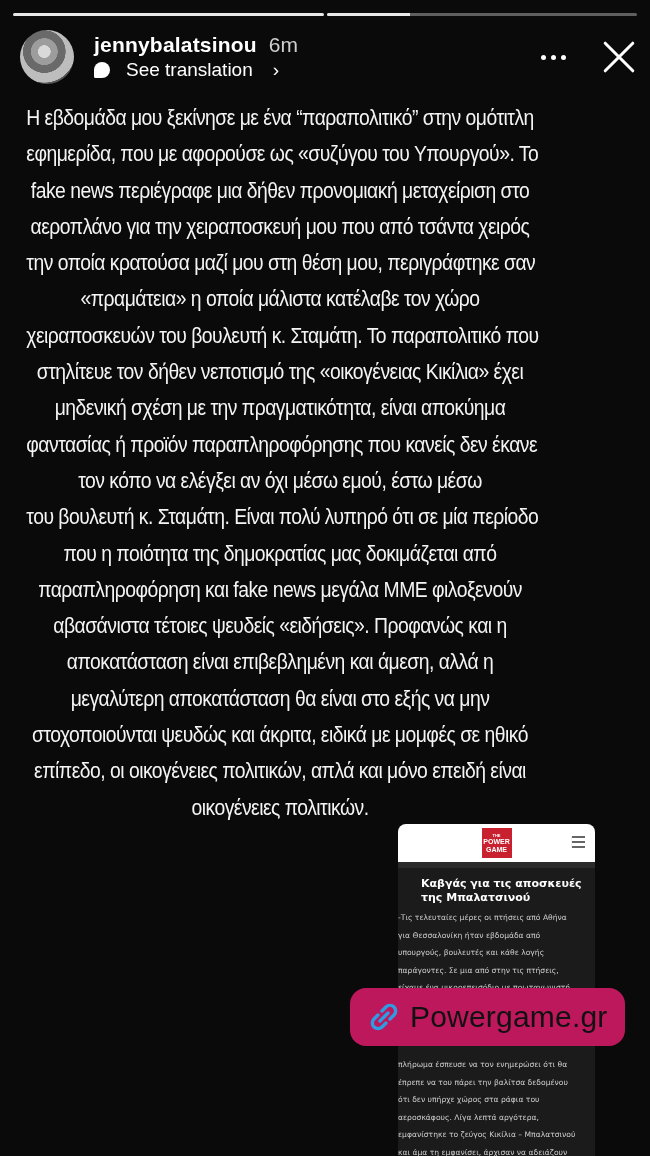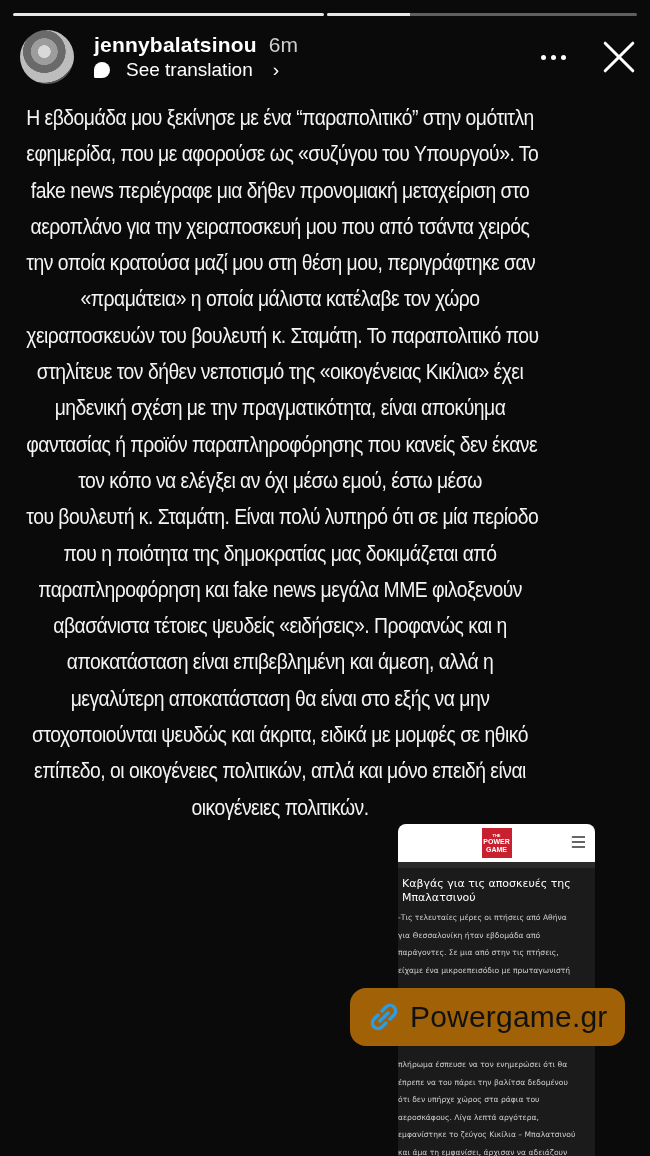--- a/index.html
+++ b/index.html
@@ -32,25 +32,25 @@
                 font-family: "Liberation Sans", sans-serif; font-size: 22.5px; line-height: 36.3px;
                 text-align: center; color: #f4f4f4; letter-spacing: -0.6px; transform: scaleX(0.86); transform-origin: center top; width: 590px; margin-left: -45px; }
   .story-text .line { display: block; white-space: nowrap; }
 
   .card { position: absolute; left: 398px; top: 824px; width: 197px; height: 340px; background: #1b1b1b; border-radius: 8px 8px 0 0; overflow: hidden; }
   .card-top { height: 38px; background: #fff; position: relative; display: flex; align-items: center; justify-content: center; }
   .logo { width: 30px; height: 30px; background: #c8202f; color: #fff; font-family: "Liberation Sans", sans-serif; font-weight: 700; font-size: 7px; line-height: 8px; text-align: center; display: flex; flex-direction: column; justify-content: center; }
   .hamb { position: absolute; right: 10px; top: 12px; width: 14px; display: flex; flex-direction: column; gap: 3px; border-left: 1px solid #eee; padding-left: 0; }
   .hamb span { display: block; height: 2px; background: #666; }
   .card-crumb { height: 6px; background: #2a2a2a; }
-  .card-title { font-family: "DejaVu Sans", sans-serif; font-weight: 400; font-size: 11px; line-height: 14px; color: #fff; padding: 9px 8px 4px 4px; }
+  .card-title { font-family: "DejaVu Sans", sans-serif; font-weight: 700; font-size: 11px; line-height: 14px; color: #fff; padding: 9px 8px 4px 23px; }
   .card-body { font-family: "DejaVu Sans", sans-serif; font-size: 7.6px; line-height: 17.6px; color: #cfcfcf; padding: 0 0; }
   .card-body2 { position: absolute; top: 232px; left: 0; right: 0; }
 
-  .link-sticker { position: absolute; left: 350px; top: 988px; width: 275px; height: 58px; background: #a16207; border-radius: 16px; display: flex; align-items: center; padding-left: 18px; gap: 10px; }
+  .link-sticker { position: absolute; left: 350px; top: 988px; width: 275px; height: 58px; background: #be185d; border-radius: 16px; display: flex; align-items: center; padding-left: 18px; gap: 10px; }
   .link-icon { width: 32px; height: 32px; }
   .link-label { font-family: "Liberation Sans", sans-serif; font-size: 30px; color: #111; letter-spacing: 0.2px; }
 </style>
 </head>
 <body>
 
 <div class="progress">
   <div class="seg">
       <div class="fill" id="seg0" style="width: 100%;"></div>
     </div>
@@ -116,20 +116,21 @@
         <span></span>
         <span></span>
         <span></span>
       </div>
   </div>
   <div class="card-crumb"></div>
   <div class="card-title">Καβγάς για τις αποσκευές της Μπαλατσινού</div>
   <div class="card-body" id="body-top">
       <div>-Τις τελευταίες μέρες οι πτήσεις από Αθήνα</div>
       <div>για Θεσσαλονίκη ήταν εβδομάδα από</div>
+      <div>υπουργούς, βουλευτές και κάθε λογής</div>
       <div>παράγοντες. Σε μια από στην τις πτήσεις,</div>
       <div>είχαμε ένα μικροεπεισόδιο με πρωταγωνιστή</div>
     </div>
   <div class="card-body card-body2" id="body-bottom">
       <div>πλήρωμα έσπευσε να τον ενημερώσει ότι θα</div>
       <div>έπρεπε να του πάρει την βαλίτσα δεδομένου</div>
       <div>ότι δεν υπήρχε χώρος στα ράφια του</div>
       <div>αεροσκάφους. Λίγα λεπτά αργότερα,</div>
       <div>εμφανίστηκε το ζεύγος Κικίλια – Μπαλατσινού</div>
       <div>και άμα τη εμφανίσει, άρχισαν να αδειάζουν</div>

